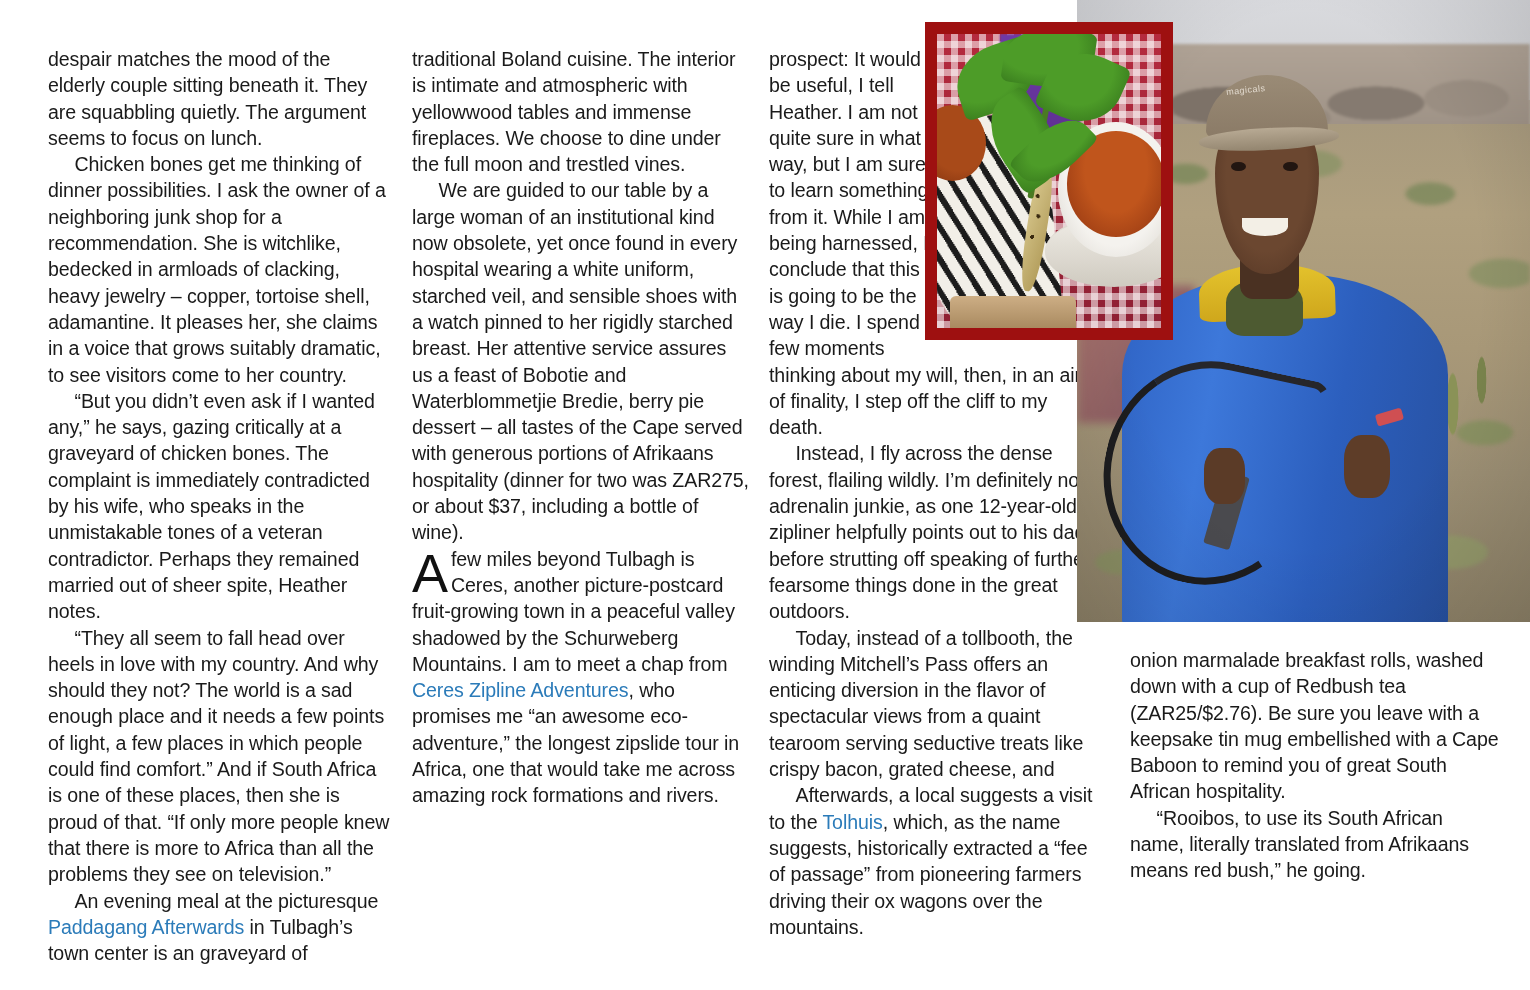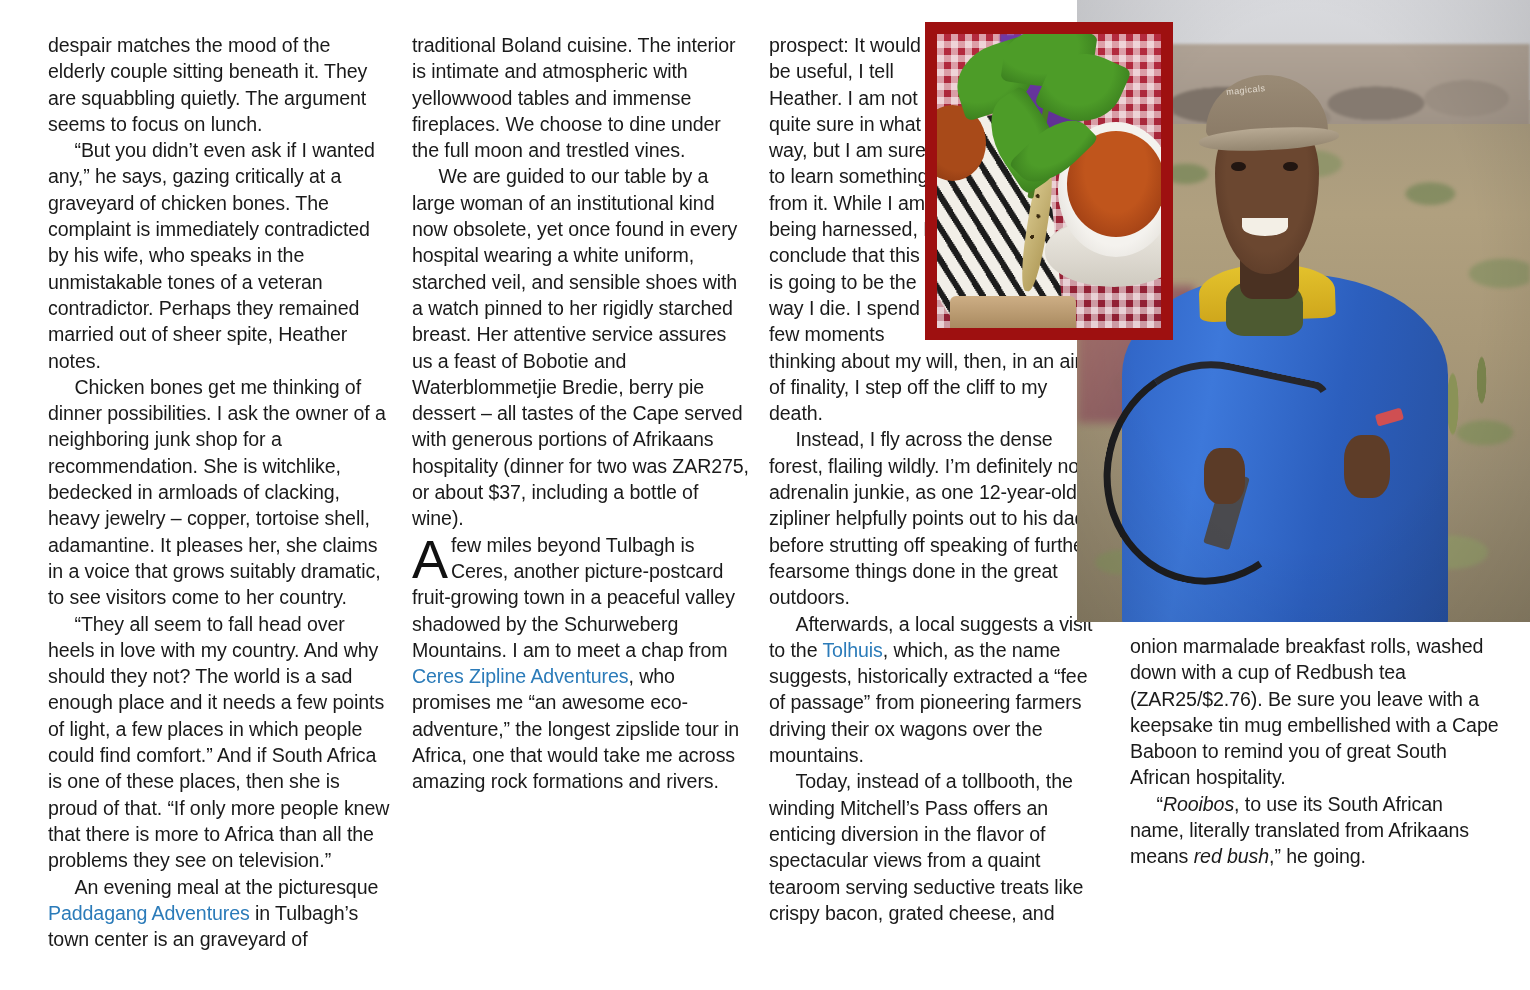--- a/index.html
+++ b/index.html
@@ -17,28 +17,29 @@
   }
 
   
   .col {
     position: absolute;
     font-size: 19.6px;
     line-height: 26.3px;
     color: #1a1a1a;
     text-align: left;
     letter-spacing: -0.1px;
+    margin-top: 14px;
   }
   .col p { margin: 0; }
   .col p.ind { text-indent: 1.35em; }
   a.link {
     color: #2b7bb9;
     text-decoration: none;
   }
-  .ital { font-style: italic; }
+  .ital { }
 
   
   #col1 { left: 48px;  top: 32px;  width: 342px; }
   #col2 { left: 412px; top: 32px;  width: 340px; }
 
   
   #col3 { left: 769px; top: 32px;  width: 330px; }
   #col3 .floatbox {
     float: right;
     width: 162px;
@@ -294,38 +295,38 @@
     border-radius: 6px 6px 0 0;
   }
 </style>
 </head>
 <body>
 
 <div id="page">
 
   <div class="col" id="col1">
     <p>despair matches the mood of the elderly couple sitting beneath it. They are squabbling quietly. The argument seems to focus on lunch.</p>
+    <p class="ind">Chicken bones get me thinking of dinner possibilities. I ask the owner of a neighboring junk shop for a recommendation. She is witchlike, bedecked in armloads of clacking, heavy jewelry – copper, tortoise shell, adamantine. It pleases her, she claims in a voice that grows suitably dramatic, to see visitors come to her country.</p>
     <p class="ind">“But you didn’t even ask if I wanted any,” he says, gazing critically at a graveyard of chicken bones. The complaint is immediately contradicted by his wife, who speaks in the unmistakable tones of a veteran contradictor. Perhaps they remained married out of sheer spite, Heather notes.</p>
-    <p class="ind">Chicken bones get me thinking of dinner possibilities. I ask the owner of a neighboring junk shop for a recommendation. She is witchlike, bedecked in armloads of clacking, heavy jewelry – copper, tortoise shell, adamantine. It pleases her, she claims in a voice that grows suitably dramatic, to see visitors come to her country.</p>
     <p class="ind">“They all seem to fall head over heels in love with my country. And why should they not? The world is a sad enough place and it needs a few points of light, a few places in which people could find comfort.” And if South Africa is one of these places, then she is proud of that. “If only more people knew that there is more to Africa than all the problems they see on television.”</p>
-    <p class="ind"><span>An evening meal at the picturesque </span><a class="link" href="#">Paddagang Adventures</a><span> in Tulbagh’s town center is an graveyard of</span></p>
+    <p class="ind"><span>An evening meal at the picturesque </span><a class="link" href="#">Paddagang Afterwards</a><span> in Tulbagh’s town center is an graveyard of</span></p>
   </div>
 
   <div class="col" id="col2">
     <p>traditional Boland cuisine. The interior is intimate and atmospheric with yellowwood tables and immense fireplaces. We choose to dine under the full moon and trestled vines.</p>
     <p class="ind">We are guided to our table by a large woman of an institutional kind now obsolete, yet once found in every hospital wearing a white uniform, starched veil, and sensible shoes with a watch pinned to her rigidly starched breast. Her attentive service assures us a feast of Bobotie and Waterblommetjie Bredie, berry pie dessert – all tastes of the Cape served with generous portions of Afrikaans hospitality (dinner for two was ZAR275, or about $37, including a bottle of wine).</p>
     <p class="after-gap"><span class="dropcap">A</span><span>few miles beyond Tulbagh is Ceres, another picture-postcard fruit-growing town in a peaceful valley shadowed by the Schurweberg Mountains. I am to meet a chap from </span><a class="link" href="#">Ceres Zipline Adventures</a><span>, who promises me “an awesome eco-adventure,” the longest zipslide tour in Africa, one that would take me across amazing rock formations and rivers.</span></p>
   </div>
 
   <div class="col" id="col3">
     <div class="floatbox"></div>
     <p>prospect: It would be useful, I tell Heather. I am not quite sure in what way, but I am sure to learn something from it. While I am being harnessed, I conclude that this is going to be the way I die. I spend a few moments thinking about my will, then, in an air of finality, I step off the cliff to my death.</p>
     <p class="ind">Instead, I fly across the dense forest, flailing wildly. I’m definitely no adrenalin junkie, as one 12-year-old zipliner helpfully points out to his dad before strutting off speaking of further fearsome things done in the great outdoors.</p>
+    <p class="ind">Today, instead of a tollbooth, the winding Mitchell’s Pass offers an enticing diversion in the flavor of spectacular views from a quaint tearoom serving seductive treats like crispy bacon, grated cheese, and</p>
     <p class="ind"><span>Afterwards, a local suggests a visit to the </span><a class="link" href="#">Tolhuis</a><span>, which, as the name suggests, historically extracted a “fee of passage” from pioneering farmers driving their ox wagons over the mountains.</span></p>
-    <p class="ind">Today, instead of a tollbooth, the winding Mitchell’s Pass offers an enticing diversion in the flavor of spectacular views from a quaint tearoom serving seductive treats like crispy bacon, grated cheese, and</p>
   </div>
 
   <div class="col" id="col4">
     <p>onion marmalade breakfast rolls, washed down with a cup of Redbush tea (ZAR25/$2.76). Be sure you leave with a keepsake tin mug embellished with a Cape Baboon to remind you of great South African hospitality.</p>
     <p class="ind"><span>“</span><span class="ital">Rooibos</span><span>, to use its South African name, literally translated from Afrikaans means </span><span class="ital">red bush</span><span>,” he going.</span></p>
   </div>
 
   <div id="photo-main">
     <div class="sky"></div>
     <div class="rocks"></div>

